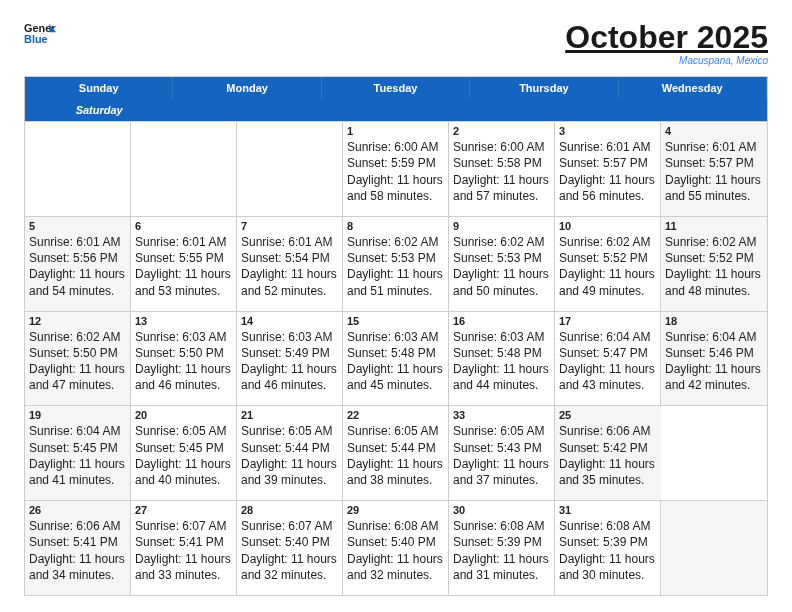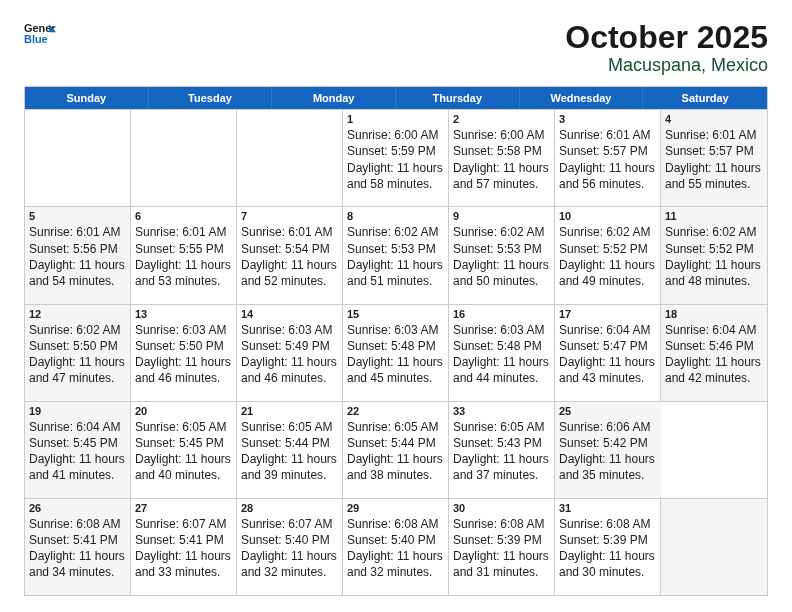--- a/index.html
+++ b/index.html
@@ -33,45 +33,47 @@
       height: 28px;
     }
     .title-block {
       text-align: right;
     }
     .month-title {
       font-size: 32px;
       font-weight: bold;
       color: #1a1a1a;
       line-height: 1.1;
+      text-decoration: underline;
     }
     .subtitle {
-      font-size: 18px;
-      color: #14532d;
+      font-size: 10px;
+      color: #3b82f6;
+      font-style: italic;
     }
     .calendar {
       flex: 1;
       display: flex;
       flex-direction: column;
       border: 1px solid #ccc;
     }
     .cal-header {
       display: grid;
-      grid-template-columns: repeat(6, 1fr);
+      grid-template-columns: repeat(5, 1fr);
       background: #1565C0;
     }
     .cal-header-cell {
       color: #fff;
       font-size: 11px;
       font-weight: bold;
       text-align: center;
       padding: 5px 2px;
       border-right: 1px solid #2979c0;
     }
-    .cal-header-cell:last-child { border-right: none; }
+    .cal-header-cell:last-child { border-right: none; font-style: italic; }
     .cal-body {
       flex: 1;
       display: flex;
       flex-direction: column;
     }
     .cal-row {
       display: grid;
       grid-template-columns: repeat(7, 1fr);
       flex: 1;
       border-top: 1px solid #ccc;
@@ -113,22 +115,22 @@
     </div>
     <div class="title-block">
       <div class="month-title">October 2025</div>
       <div class="subtitle">Macuspana, Mexico</div>
     </div>
   </div>
 
   <div class="calendar">
     <div class="cal-header">
     <div class="cal-header-cell">Sunday</div>
+        <div class="cal-header-cell">Monday</div>
         <div class="cal-header-cell">Tuesday</div>
-        <div class="cal-header-cell">Monday</div>
         <div class="cal-header-cell">Thursday</div>
         <div class="cal-header-cell">Wednesday</div>
         <div class="cal-header-cell">Saturday</div>
       </div>
     <div class="cal-body">
     <div class="cal-row">
           <div class="cal-cell empty"></div>
           <div class="cal-cell empty"></div>
           <div class="cal-cell empty"></div>
           <div class="cal-cell">
@@ -302,21 +304,21 @@
             <div class="day-num">25</div>
             <div class="cell-text">Sunrise: 6:06 AM
 Sunset: 5:42 PM
 Daylight: 11 hours
 and 35 minutes.</div>
           </div>
         </div>
         <div class="cal-row">
           <div class="cal-cell shaded">
             <div class="day-num">26</div>
-            <div class="cell-text">Sunrise: 6:08 AM
+            <div class="cell-text">Sunrise: 6:06 AM
 Sunset: 5:41 PM
 Daylight: 11 hours
 and 34 minutes.</div>
           </div>
           <div class="cal-cell">
             <div class="day-num">27</div>
             <div class="cell-text">Sunrise: 6:07 AM
 Sunset: 5:41 PM
 Daylight: 11 hours
 and 33 minutes.</div>

